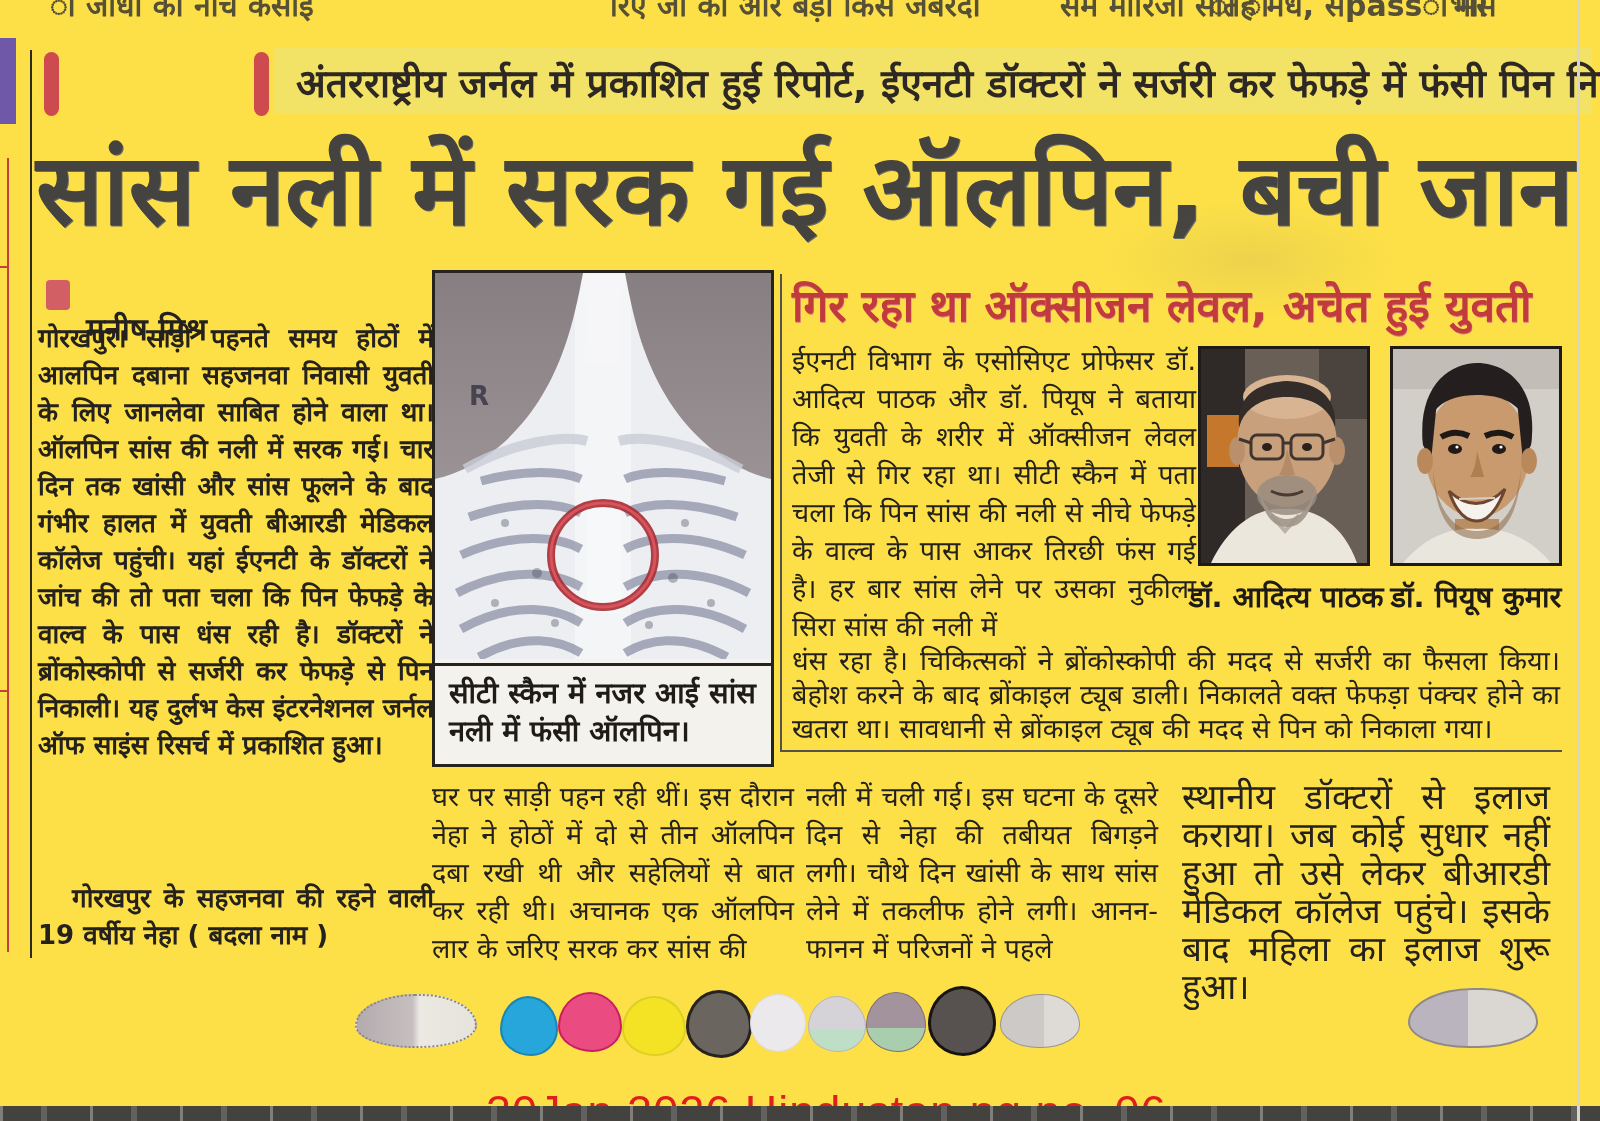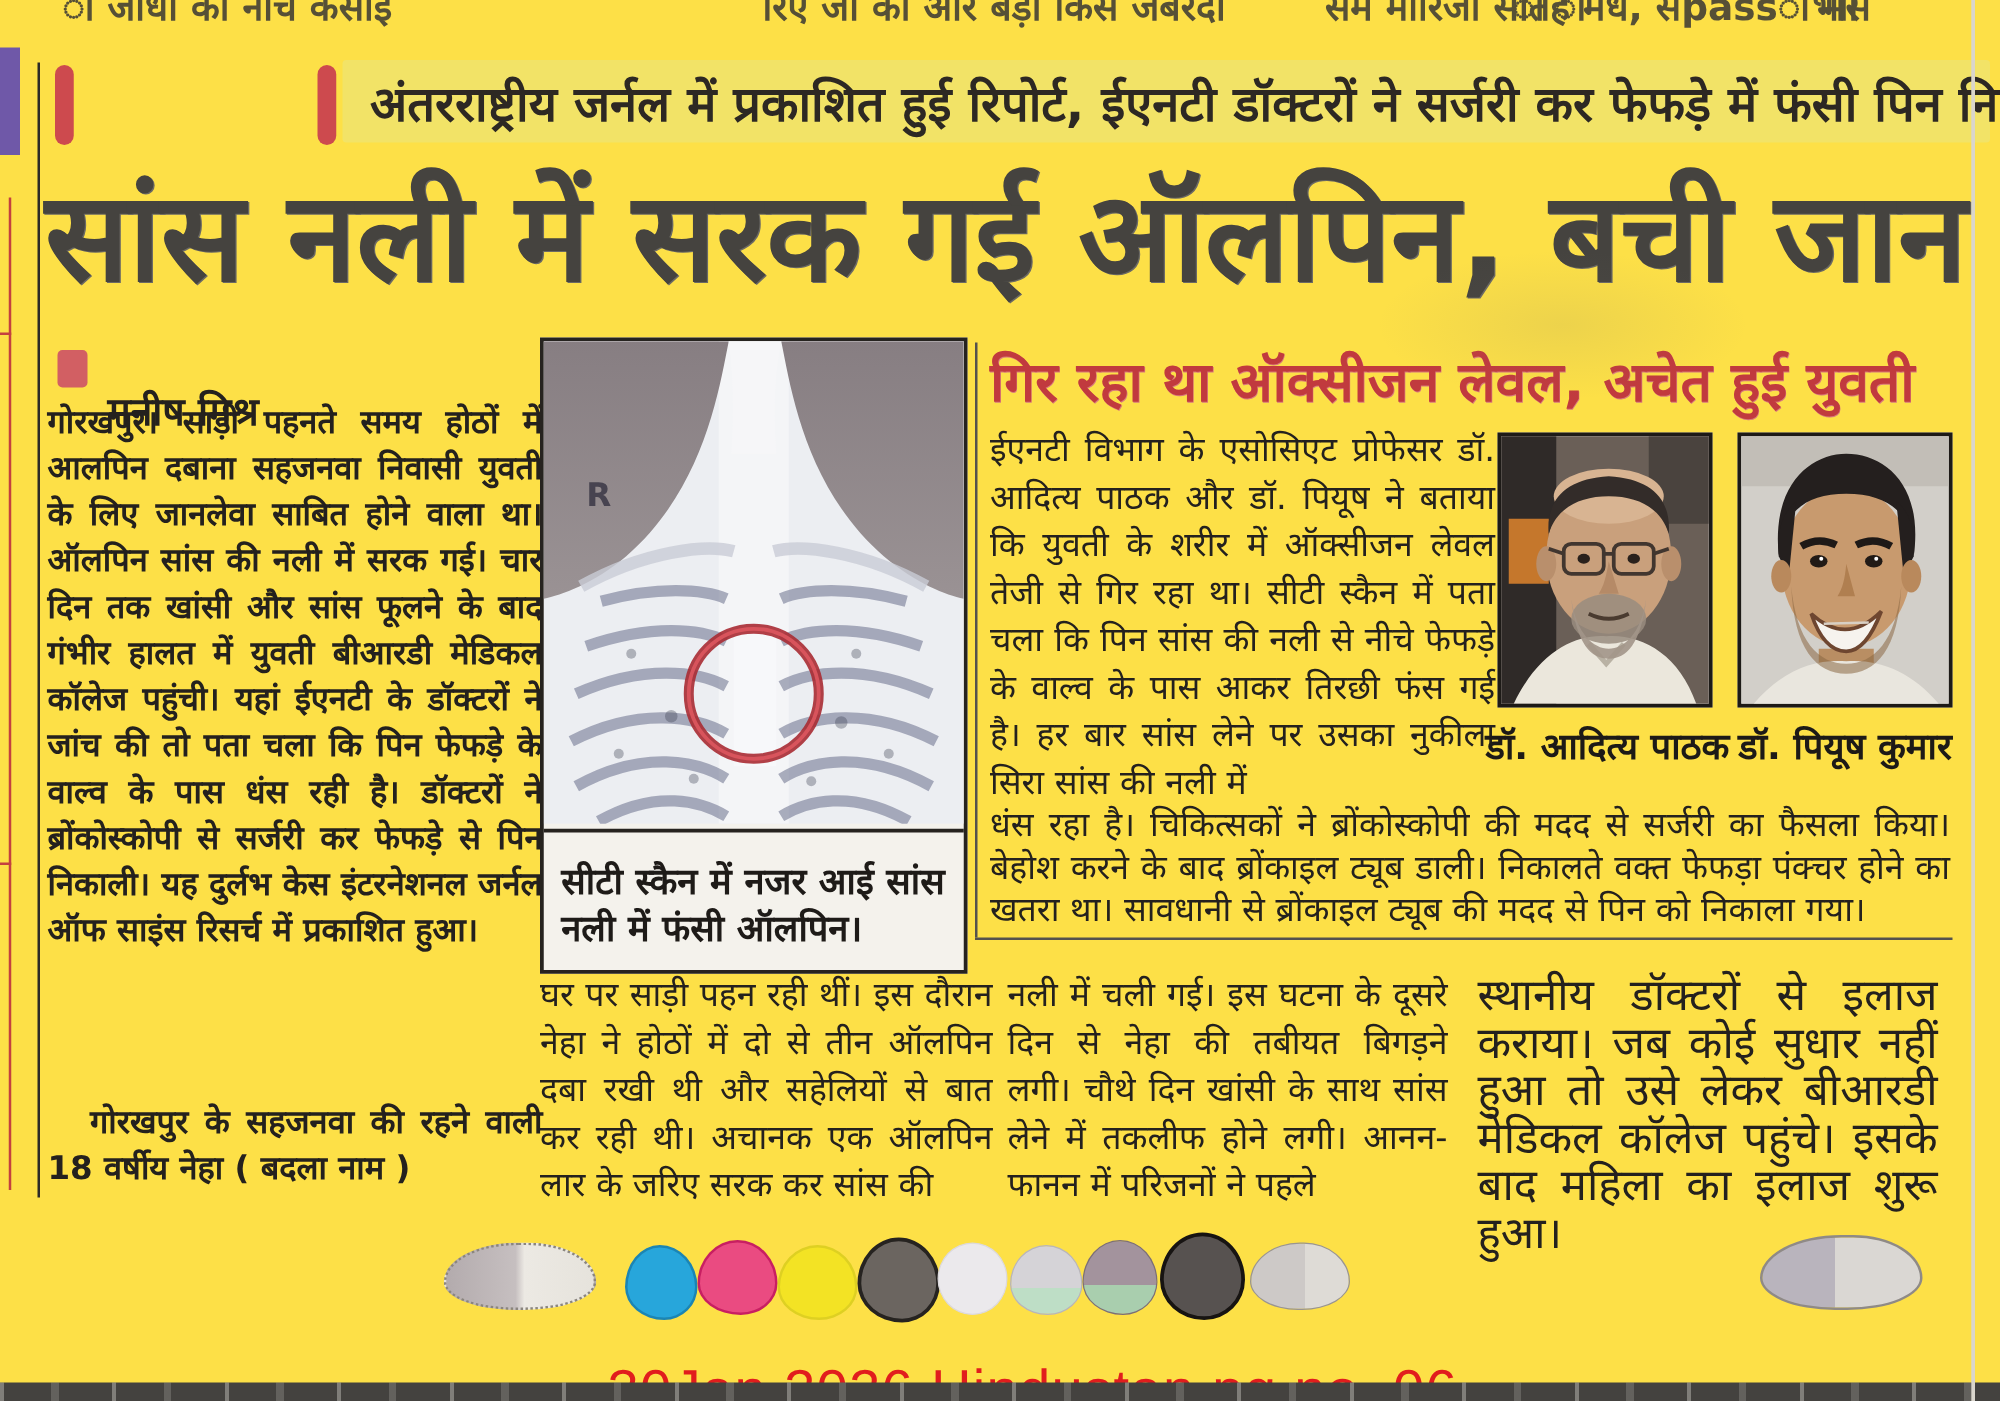--- a/index.html
+++ b/index.html
@@ -28,21 +28,21 @@
   
   .body-text{font-size:26px;line-height:37px;text-align:justify;color:#24211e;}
   .lede{font-weight:700;}
   .indent{text-indent:34px;}
   
   .vrule{width:2px;background:#2c2a27;}
   .hrule{height:2px;background:#2c2a27;}
   .red-line{background:#c4403f;}
   
   .figure{border:3px solid #26231f;background:#f4f2ec;}
-  .fig-caption{font-size:29px;line-height:38px;font-weight:700;padding:20px 14px 14px 14px;color:#1e1b18;}
+  .fig-caption{font-size:29px;line-height:38px;font-weight:700;padding:8px 14px 14px 14px;color:#1e1b18;}
   
   .subhead{font-size:44px;font-weight:700;color:#c13a3e;white-space:nowrap;
     text-shadow:0.5px 0.5px 0 #d97a7c;}
   .photo{border:3px solid #1d1a17;background:#cfccc6;}
   .photo-caption{font-size:29px;font-weight:700;color:#1d1a17;text-align:center;}
   
   .date-line{font-size:45px;color:#e11d1d;font-family:"Liberation Sans","DejaVu Sans",sans-serif;
     white-space:nowrap;letter-spacing:1px;margin-top:44px;}
   .mark{position:absolute;}
   .bottom-strip{left:0;top:1106px;width:1600px;height:15px;background:#44423f;
@@ -75,21 +75,21 @@
   <div class="abs yellow-banner" style="left:274px;top:48px;width:1274px;height:66px;">
     <span class="txt">अंतरराष्ट्रीय जर्नल में प्रकाशित हुई रिपोर्ट, ईएनटी डॉक्टरों ने सर्जरी कर फेफड़े में फंसी पिन निकाली</span>
   </div>
 
   <div class="abs headline" style="left:36px;top:118px;width:1528px;text-align:center;">सांस नली में सरक गई ऑलपिन, बची जान</div>
 
   <div class="abs byline-sq" style="left:46px;top:280px;"></div>
   <div class="abs byline" style="left:86px;top:276px;">मनीष मिश्र</div>
 
   <div class="abs body-text lede" style="left:38px;top:320px;width:396px;">गोरखपुर। साड़ी पहनते समय होठों में आलपिन दबाना सहजनवा निवासी युवती के लिए जानलेवा साबित होने वाला था। ऑलपिन सांस की नली में सरक गई। चार दिन तक खांसी और सांस फूलने के बाद गंभीर हालत में युवती बीआरडी मेडिकल कॉलेज पहुंची। यहां ईएनटी के डॉक्टरों ने जांच की तो पता चला कि पिन फेफड़े के वाल्व के पास धंस रही है। डॉक्टरों ने ब्रोंकोस्कोपी से सर्जरी कर फेफड़े से पिन निकाली। यह दुर्लभ केस इंटरनेशनल जर्नल ऑफ साइंस रिसर्च में प्रकाशित हुआ।</div>
-  <div class="abs body-text lede indent" style="left:38px;top:880px;width:396px;">गोरखपुर के सहजनवा की रहने वाली 18 वर्षीय नेहा ( बदला नाम )</div>
+  <div class="abs body-text lede indent" style="left:38px;top:880px;width:396px;">गोरखपुर के सहजनवा की रहने वाली 19 वर्षीय नेहा ( बदला नाम )</div>
 
   <div class="abs figure" style="left:432px;top:270px;width:336px;">
     <svg width="336" height="386" viewBox="0 0 336 386">
       <defs>
         <linearGradient id="sh" x1="0" y1="0" x2="0" y2="1">
           <stop offset="0" stop-color="#877e82"></stop>
             <stop offset="1" stop-color="#9a9294"></stop>
         </linearGradient>
       </defs>
       <rect x="0" y="0" width="336" height="386" fill="#eceef2"></rect>

